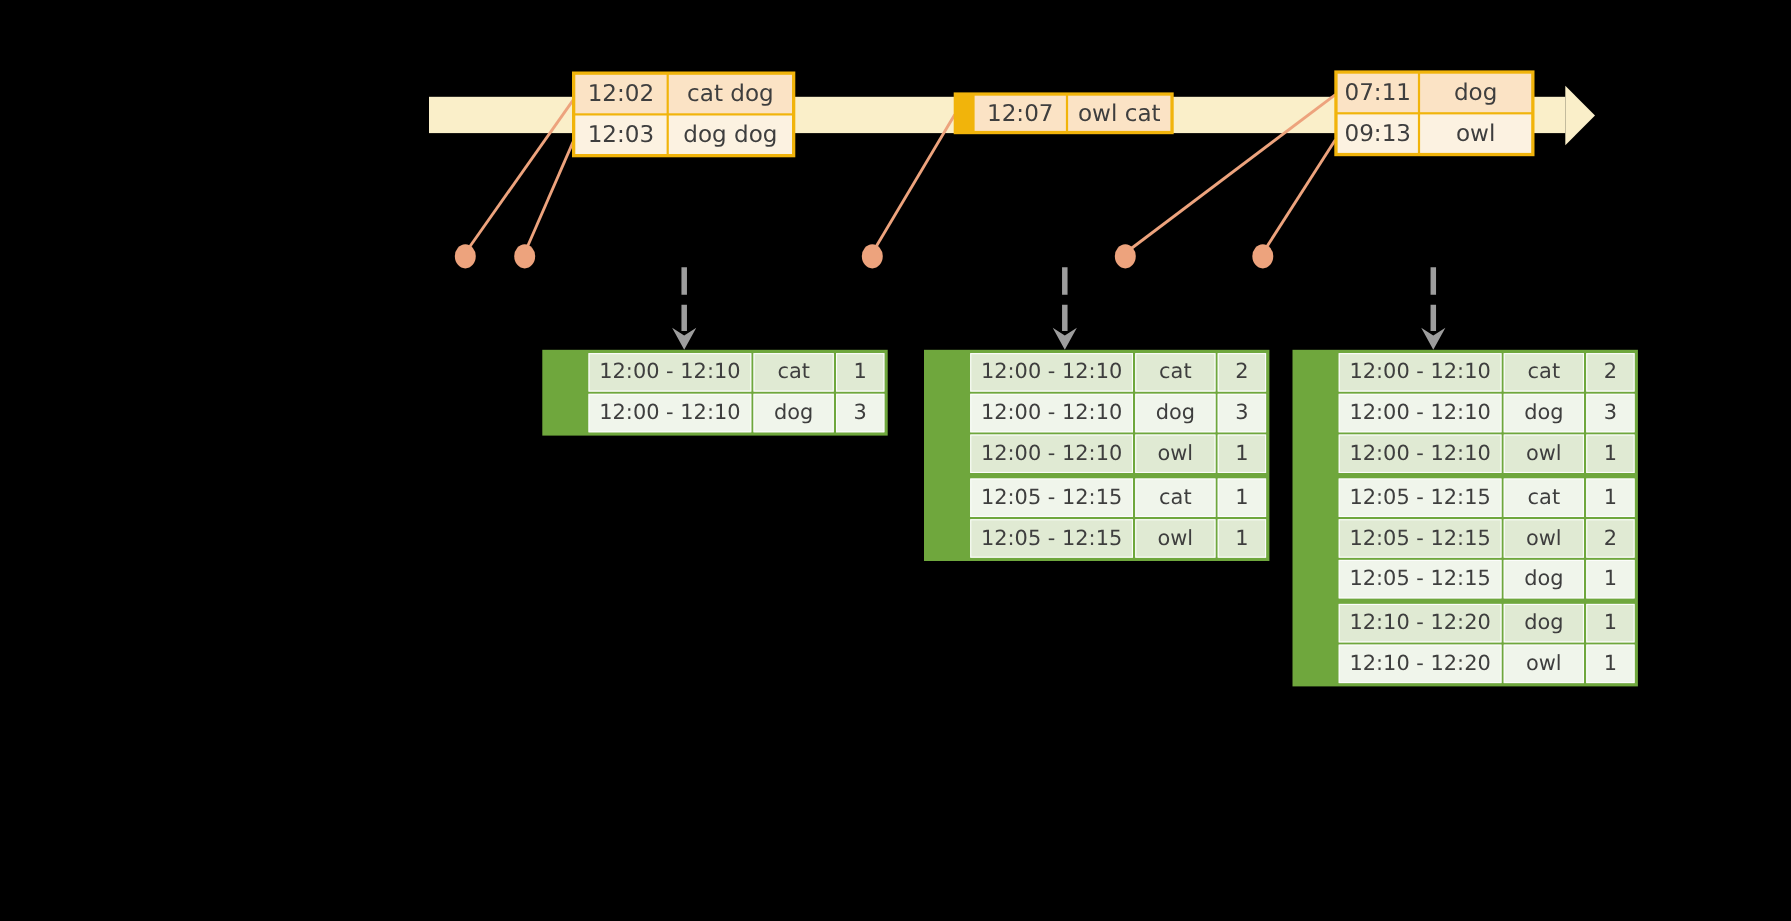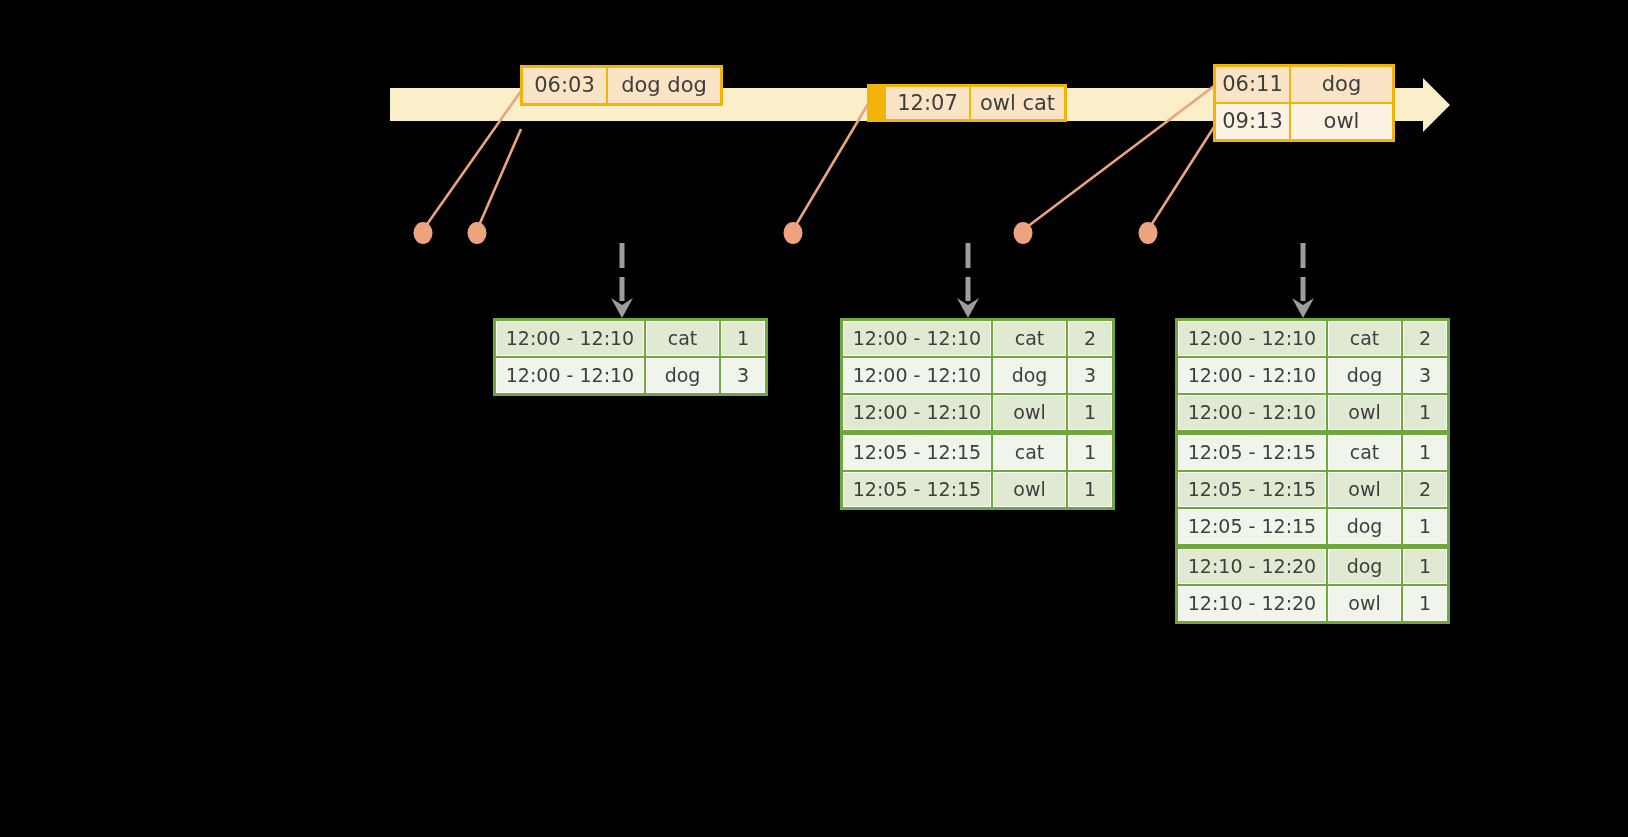--- a/index.html
+++ b/index.html
@@ -54,21 +54,21 @@
     position:absolute;background:var(--c-green);padding:3px;
     display:flex;flex-direction:column;gap:2px;box-sizing:border-box;
   }
   .rrow{display:flex;gap:2px;height:35px;}
   .rrow.group-start{margin-top:3px;}
   .rrow .cell{
     display:flex;align-items:center;justify-content:center;
     font-size:19px;line-height:1;color:var(--c-text);
     border:1px solid var(--c-cellline);box-sizing:border-box;
   }
-  .rtable .time{width:148px;}
+  .rtable .time{width:148px;margin-left:39px;}
   .rtable .word{width:73px;}
   .rtable .count{width:44px;}
   .rtable div.rrow:nth-of-type(odd) .cell{background:var(--c-sage);}
   .rtable div.rrow:nth-of-type(even) .cell{background:var(--c-lightgreen);}
   #rtable-1{left:493px;top:318px;}
   #rtable-2{left:840px;top:318px;}
   #rtable-3{left:1175px;top:318px;}
   
   .overlay{position:absolute;left:0;top:0;pointer-events:none;}
   .trigger-arrow{position:absolute;top:241px;}
@@ -109,39 +109,43 @@
     <line x1="13" y1="2" x2="13" y2="60" stroke="#9D9D9D" stroke-width="5" stroke-dasharray="25 9"></line>
     <polygon points="2,57 13,77 24,57 13,64" fill="#9D9D9D"></polygon>
   </svg>
   <svg id="trigger-3" class="trigger-arrow" width="26" height="80">
     <line x1="13" y1="2" x2="13" y2="60" stroke="#9D9D9D" stroke-width="5" stroke-dasharray="25 9"></line>
     <polygon points="2,57 13,77 24,57 13,64" fill="#9D9D9D"></polygon>
   </svg>
 
   <div id="etable-1" class="etable">
 
-
-      <div class="erow">
-        <div class="cell time">06:03</div>
+      <div class="erow">
+        <div class="cell time">12:02</div>
+        <div class="cell words">cat dog</div>
+      </div>
+
+      <div class="erow">
+        <div class="cell time">12:03</div>
         <div class="cell words">dog dog</div>
       </div>
     </div>
 
   <div id="etable-2" class="etable">
 
       <div class="erow">
         <div class="cell time">12:07</div>
         <div class="cell words">owl cat</div>
       </div>
     </div>
 
   <div id="etable-3" class="etable">
 
       <div class="erow">
-        <div class="cell time">06:11</div>
+        <div class="cell time">07:11</div>
         <div class="cell words">dog</div>
       </div>
 
       <div class="erow">
         <div class="cell time">09:13</div>
         <div class="cell words">owl</div>
       </div>
     </div>
 
   <div id="rtable-1" class="rtable">

